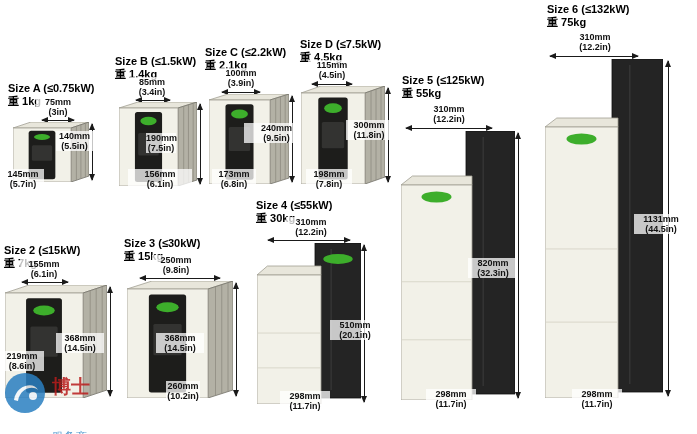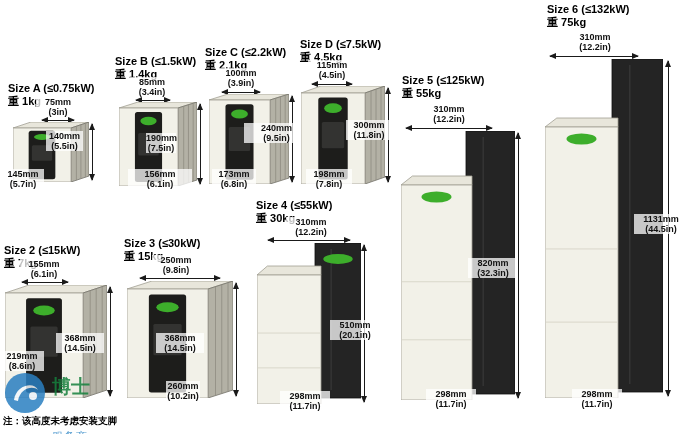--- a/index.html
+++ b/index.html
@@ -20,21 +20,21 @@
     border-top:3px solid transparent;border-bottom:3px solid transparent;border-left:7px solid #1a1a1a;}
   .arrow-v{position:absolute;width:0;border-left:1px solid #1a1a1a;}
   .arrow-v::before{content:"";position:absolute;left:-4px;top:-1px;width:0;height:0;
     border-left:3px solid transparent;border-right:3px solid transparent;border-bottom:7px solid #1a1a1a;}
   .arrow-v::after{content:"";position:absolute;left:-4px;bottom:-1px;width:0;height:0;
     border-left:3px solid transparent;border-right:3px solid transparent;border-top:7px solid #1a1a1a;}
   .drive{position:absolute;}
   .note{position:absolute;font-size:9.5px;font-weight:700;color:#000;white-space:nowrap;}
   .wm{position:absolute;left:4px;top:372px;width:150px;height:46px;opacity:0.85;}
   .wm-logo{position:absolute;left:0;top:0;}
-  .wm-name{position:absolute;left:48px;top:2px;font-size:19px;font-weight:700;color:#15803d;white-space:nowrap;}
+  .wm-name{position:absolute;left:48px;top:2px;font-size:19px;font-weight:700;color:#b91c1c;white-space:nowrap;}
   .wm-tagline{position:absolute;left:48px;top:25px;font-size:11px;color:#3c8ec9;letter-spacing:1px;white-space:nowrap;margin-top:32px;}
 </style>
 </head>
 <body>
 
 <div class="canvas">
 
   <div class="product">
     <div class="ptitle" style="left:8px;top:82px">Size A (≤0.75kW)</div>
     <div class="ptitle" style="left:8px;top:95px">重 1kg</div>
@@ -48,21 +48,21 @@
           <polygon points="58,6 76,0 76,54 58,60" fill="#b3b1a5" stroke="#74726a" stroke-width="0.8"></polygon>
           <line x1="63.4" y1="4.199999999999999" x2="63.4" y2="58.2" stroke="#8e8c80" stroke-width="0.8"></line>
           <line x1="67.9" y1="2.6999999999999997" x2="67.9" y2="56.7" stroke="#8e8c80" stroke-width="0.8"></line>
           <line x1="72.4" y1="1.1999999999999997" x2="72.4" y2="55.2" stroke="#8e8c80" stroke-width="0.8"></line>
           <rect x="0" y="6" width="58" height="54" fill="#f2f1e8" stroke="#a19f93" stroke-width="0.8"></rect>
           <rect x="15.66" y="8.7" width="26.68" height="48.6" rx="2.5" fill="#1d1d1b"></rect>
           <rect x="18.8616" y="23.28" width="20.2768" height="15.552000000000001" rx="1.5" fill="#333331"></rect>
           <ellipse cx="29" cy="15.018" rx="8.004" ry="2.916" fill="#3dae2b"></ellipse>
         </svg></div>
     <div class="arrow-v" style="left:92px;top:124px;height:56px"></div>
-    <div class="dim" style="left:46px;top:131px;width:37px">
+    <div class="dim" style="left:56px;top:131px;width:37px">
       <div>140mm</div>
       <div>(5.5in)</div>
     </div>
     <div class="dim" style="left:2px;top:169px;width:42px">
       <div>145mm</div>
       <div>(5.7in)</div>
     </div>
   </div>
 
   <div class="product">
@@ -302,15 +302,14 @@
   <div class="wm">
     <svg class="wm-logo" width="42" height="42" viewBox="0 0 42 42">
       <circle cx="21" cy="21" r="20" fill="#2a7fc1"></circle>
       <path d="M10 28 C 12 13, 30 9, 34 18 C 29 13, 16 16, 14 29 Z" fill="#ffffff" opacity="0.95"></path>
       <circle cx="29" cy="24" r="4" fill="#ffffff" opacity="0.9"></circle>
     </svg>
     <div class="wm-name">博士</div>
     <div class="wm-tagline">服务商</div>
   </div>
 
-  <div class="note" style="left:3px;top:415px">注：该高度未考虑安装支脚</div>
 
 </div>
 
 </body></html>

